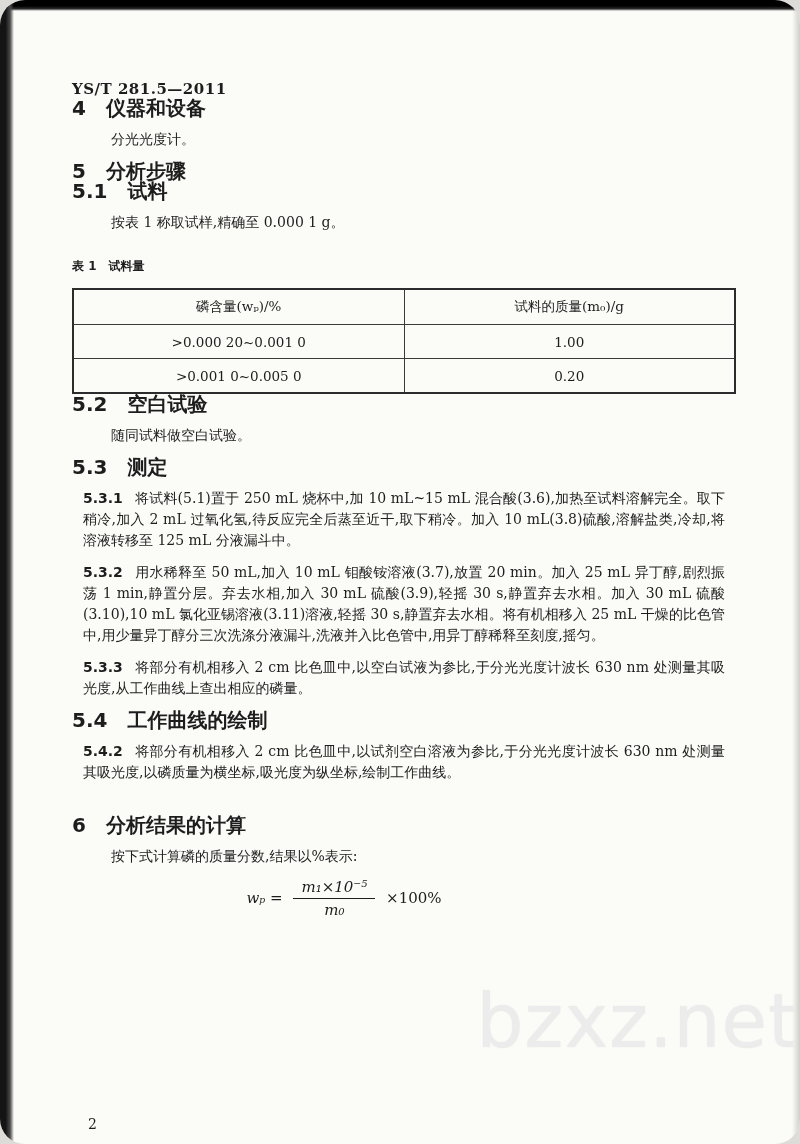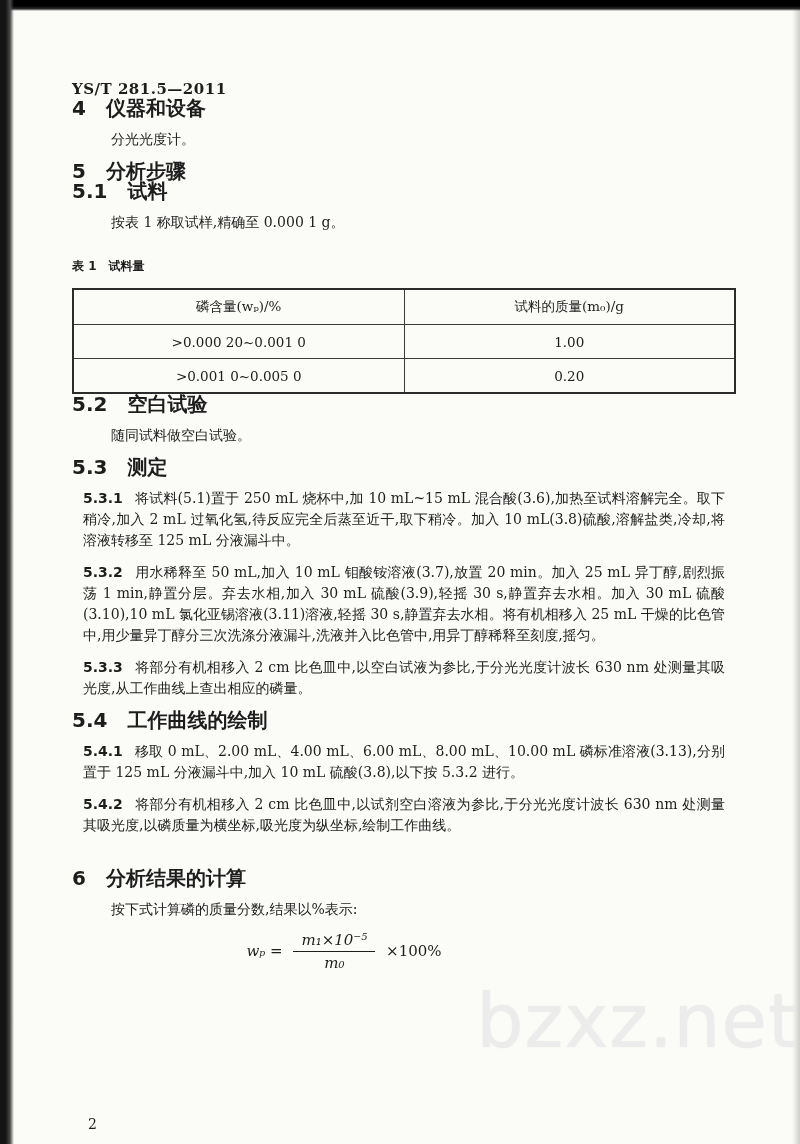--- a/index.html
+++ b/index.html
@@ -5,20 +5,21 @@
   html, body { margin: 0; padding: 0; background: #dddcd8; }
   .page {
     position: relative;
     width: 800px;
     height: 1144px;
     margin: 0 auto;
     background: #fbfbf8;
     overflow: hidden;
     font-family: "DejaVu Serif", "Liberation Serif", serif;
     color: #1d1d1d;
+    border-radius: 25px;
   }
   
   .edge-top {
     position: absolute; top: 0; left: 0; width: 100%; height: 11px;
     background: linear-gradient(to bottom, #000 55%, #2b2b2b 80%, rgba(40,40,40,0));
     z-index: 3;
   }
   .edge-left {
     position: absolute; top: 0; left: 0; width: 14px; height: 100%;
     background: linear-gradient(to right, #141414 40%, #4a4a4a 72%, rgba(80,80,80,0));
@@ -173,21 +174,20 @@
     <h2 class="sec mt-sm">5.3　测定</h2>
 
     <p class="body mt-xxs"><span class="clause-no">5.3.1</span><span>将试料(5.1)置于 250 mL 烧杯中,加 10 mL~15 mL 混合酸(3.6),加热至试料溶解完全。取下稍冷,加入 2 mL 过氧化氢,待反应完全后蒸至近干,取下稍冷。加入 10 mL(3.8)硫酸,溶解盐类,冷却,将溶液转移至 125 mL 分液漏斗中。</span></p>
 
     <p class="body mt-xxs"><span class="clause-no">5.3.2</span><span>用水稀释至 50 mL,加入 10 mL 钼酸铵溶液(3.7),放置 20 min。加入 25 mL 异丁醇,剧烈振荡 1 min,静置分层。弃去水相,加入 30 mL 硫酸(3.9),轻摇 30 s,静置弃去水相。加入 30 mL 硫酸(3.10),10 mL 氯化亚锡溶液(3.11)溶液,轻摇 30 s,静置弃去水相。将有机相移入 25 mL 干燥的比色管中,用少量异丁醇分三次洗涤分液漏斗,洗液并入比色管中,用异丁醇稀释至刻度,摇匀。</span></p>
 
     <p class="body mt-xxs"><span class="clause-no">5.3.3</span><span>将部分有机相移入 2 cm 比色皿中,以空白试液为参比,于分光光度计波长 630 nm 处测量其吸光度,从工作曲线上查出相应的磷量。</span></p>
 
     <h2 class="sec mt-xs">5.4　工作曲线的绘制</h2>
 
-    <p class="body mt-xxs"><span class="clause-no">5.4.1</span><span>移取 0 mL、2.00 mL、4.00 mL、6.00 mL、8.00 mL、10.00 mL 磷标准溶液(3.13),分别置于 125 mL 分液漏斗中,加入 10 mL 硫酸(3.8),以下按 5.3.2 进行。</span></p>
 
     <p class="body mt-xxs"><span class="clause-no">5.4.2</span><span>将部分有机相移入 2 cm 比色皿中,以试剂空白溶液为参比,于分光光度计波长 630 nm 处测量其吸光度,以磷质量为横坐标,吸光度为纵坐标,绘制工作曲线。</span></p>
 
     <h2 class="sec" style="margin-top:32px">6　分析结果的计算</h2>
     <p class="body indent mt-xs">按下式计算磷的质量分数,结果以%表示:</p>
 
     <div class="formula">
       <span class="var">wₚ =</span>
       <span class="frac">
         <span class="num var">m₁×10⁻⁵</span>

